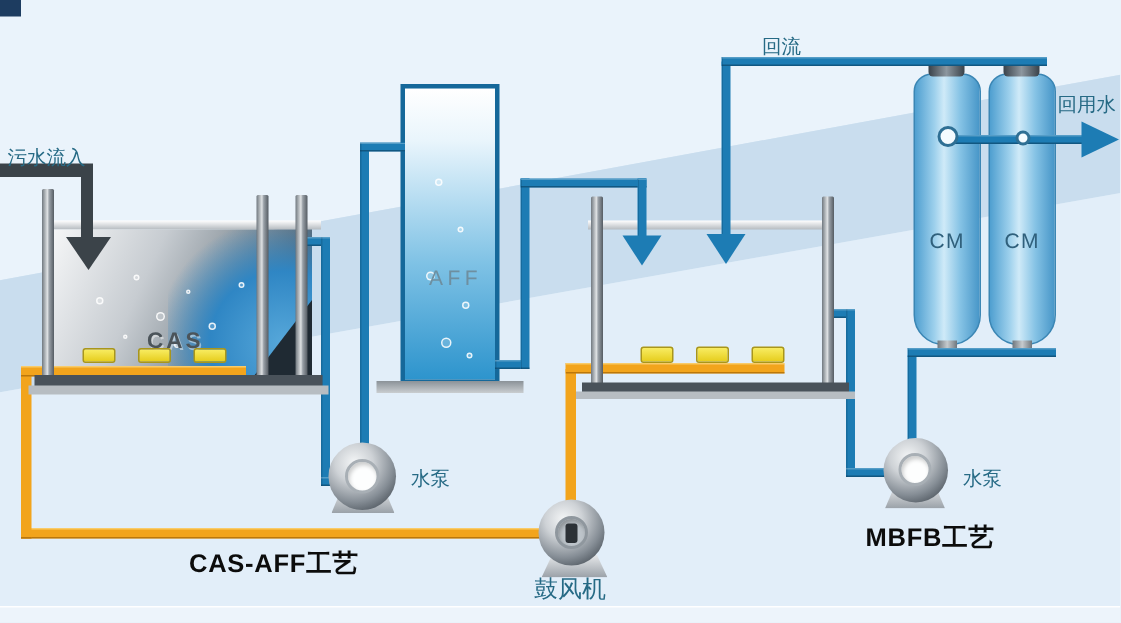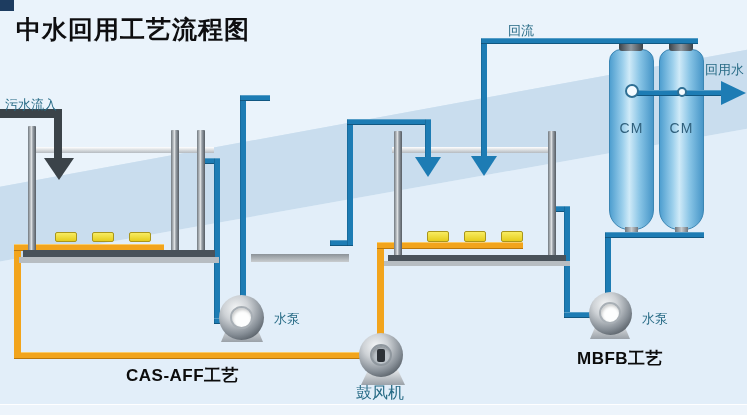--- a/index.html
+++ b/index.html
@@ -54,44 +54,65 @@
   .tri-down{position:absolute;width:0;height:0;border-left:13px solid transparent;border-right:13px solid transparent;border-top:20px solid var(--water-pipe);}
   .tri-down-dark{position:absolute;width:0;height:0;border-left:15px solid transparent;border-right:15px solid transparent;border-top:22px solid #3b4349;}
   .tri-right{position:absolute;width:0;height:0;border-top:12px solid transparent;border-bottom:12px solid transparent;border-left:25px solid var(--water-pipe);}
   .dark-bar{position:absolute;background:#3b4349;}
   .port{position:absolute;border-radius:50%;background:#f4fbff;border:2px solid #2e6f94;}
 
   
   .lbl{position:absolute;font-size:13px;color:var(--label-text);white-space:nowrap;}
   .lbl-sm{font-size:16px;}
   .proc{position:absolute;font-size:17px;font-weight:bold;color:#0c0c0c;white-space:nowrap;letter-spacing:.5px;}
-  .unit-txt{position:absolute;white-space:nowrap;}
+  .unit-txt{position:absolute;white-space:nowrap;margin-top:32px;}
   .cas-txt{font-size:15px;font-weight:600;color:#4b545a;letter-spacing:2px;text-shadow:1px 1px 0 rgba(255,255,255,.45);}
   .aff-txt{font-size:14px;color:#6e8fa0;letter-spacing:3px;}
   .pac-txt{font-size:13px;color:#2f617e;letter-spacing:1px;}
   .cm-txt{font-size:14px;color:#30607c;letter-spacing:1px;text-align:center;}
   .bub{position:absolute;border-radius:50%;border:1px solid rgba(255,255,255,.85);background:rgba(255,255,255,.18);}
 </style>
 </head>
 <body>
 
 <div id="stage">
 
   <div class="wedge wedge-top"></div>
   <div class="wedge wedge-mid"></div>
   <div class="wedge wedge-bot"></div>
   <div class="bottom-strip"></div>
   <div class="corner-sq"></div>
 
-  <div class="page-title">中水回用工艺流程图</div>
 
   <div class="abs" style="left:28px;top:147px;width:186px;height:111px;">
     <div class="rim" style="left:0;top:0;width:186px;height:6px;"></div>
+    <div class="cas-water" style="left:6px;top:6px;width:174px;height:102px;">
+      <div class="cas-blue"></div>
+      <div class="cas-dark"></div>
+      <div class="bub" style="left:30px;top:45px;width:5px;height:5px;"></div>
+      <div class="bub" style="left:55px;top:30px;width:4px;height:4px;"></div>
+      <div class="bub" style="left:70px;top:55px;width:6px;height:6px;"></div>
+      <div class="bub" style="left:90px;top:40px;width:3px;height:3px;"></div>
+      <div class="bub" style="left:105px;top:62px;width:5px;height:5px;"></div>
+      <div class="bub" style="left:125px;top:35px;width:4px;height:4px;"></div>
+      <div class="bub" style="left:48px;top:70px;width:3px;height:3px;"></div>
+      <div class="bub" style="left:82px;top:75px;width:4px;height:4px;"></div>
+      <div class="unit-txt cas-txt" style="left:64px;top:34px;">CAS</div>
+    </div>
   </div>
 
+  <div class="aff-col" style="left:267px;top:56px;width:66px;height:200px;">
+    <div class="bub" style="left:20px;top:60px;width:5px;height:5px;"></div>
+    <div class="bub" style="left:35px;top:92px;width:4px;height:4px;"></div>
+    <div class="bub" style="left:14px;top:122px;width:6px;height:6px;"></div>
+    <div class="bub" style="left:38px;top:142px;width:5px;height:5px;"></div>
+    <div class="bub" style="left:24px;top:166px;width:7px;height:7px;"></div>
+    <div class="bub" style="left:41px;top:176px;width:4px;height:4px;"></div>
+    <div class="unit-txt aff-txt" style="left:16px;top:86px;">AFF</div>
+  </div>
 
   <div class="abs" style="left:392px;top:147px;width:164px;height:112px;">
     <div class="rim" style="left:0;top:0;width:164px;height:6px;"></div>
   </div>
 
   <div class="cm-col" style="left:609px;top:49px;"></div>
   <div class="cm-col" style="left:659px;top:49px;"></div>
   <div class="cm-cap" style="left:619px;top:38px;"></div>
   <div class="cm-cap" style="left:669px;top:38px;"></div>
   <div class="cm-fit" style="left:625px;top:227px;"></div>

